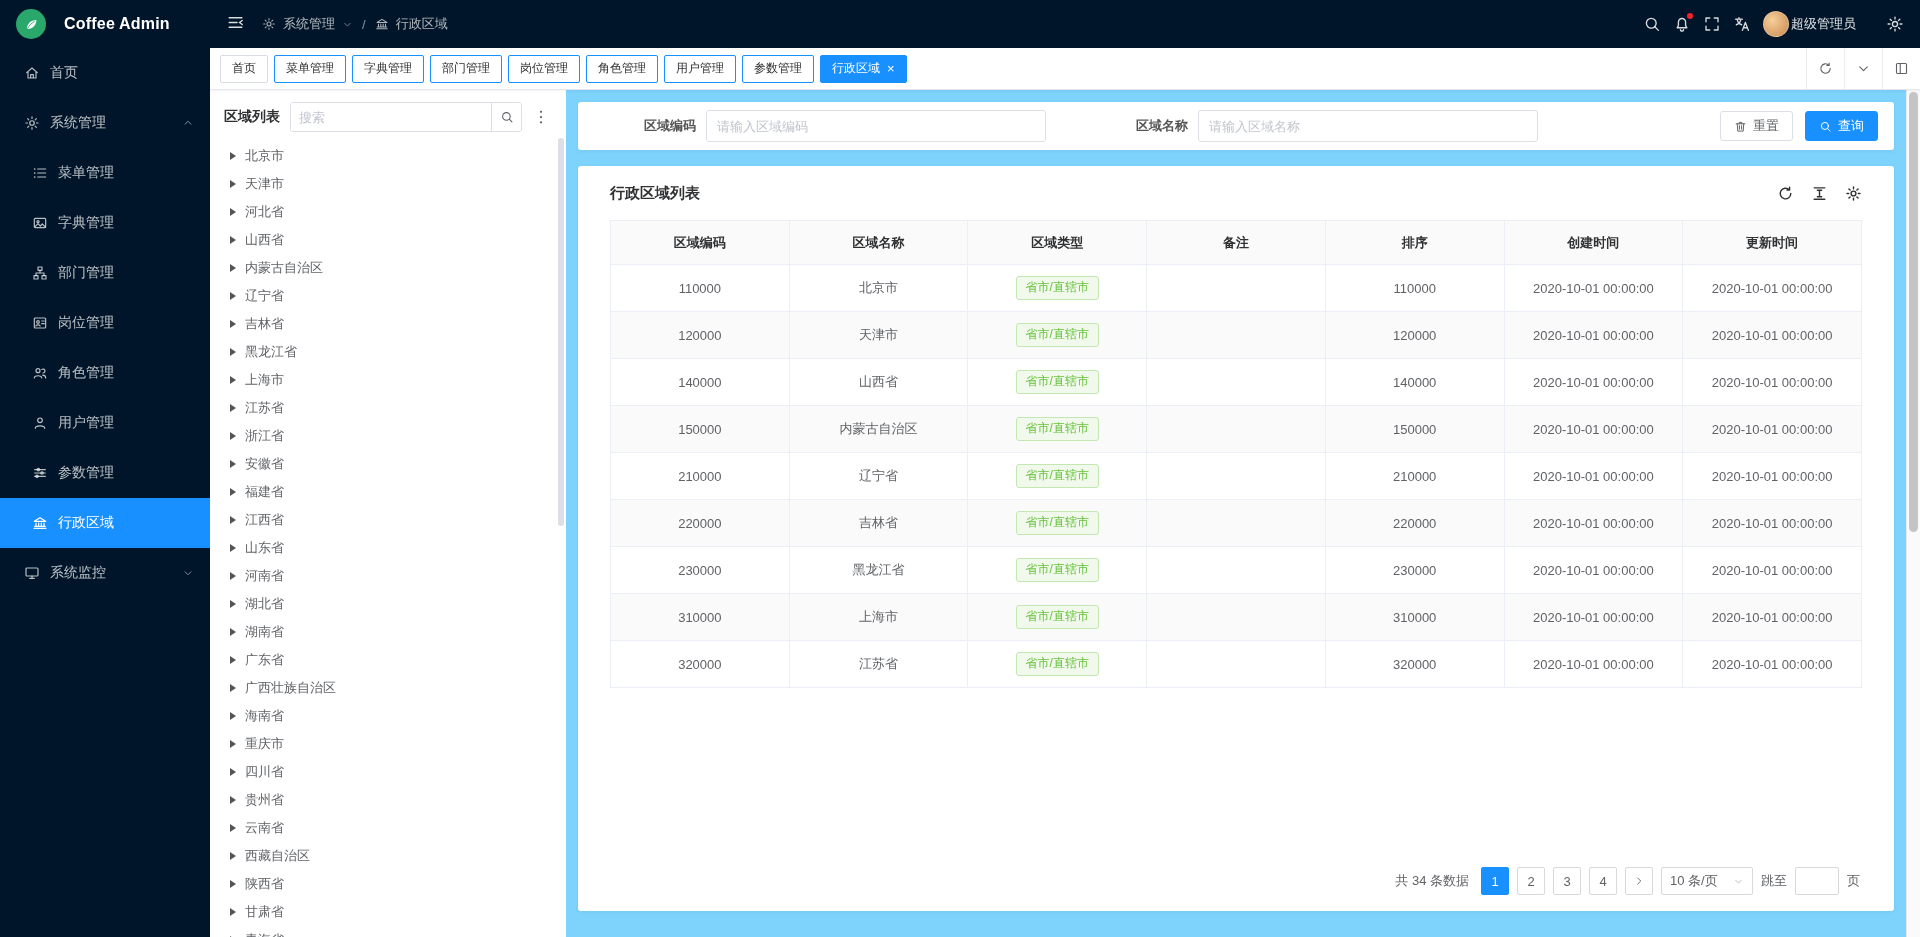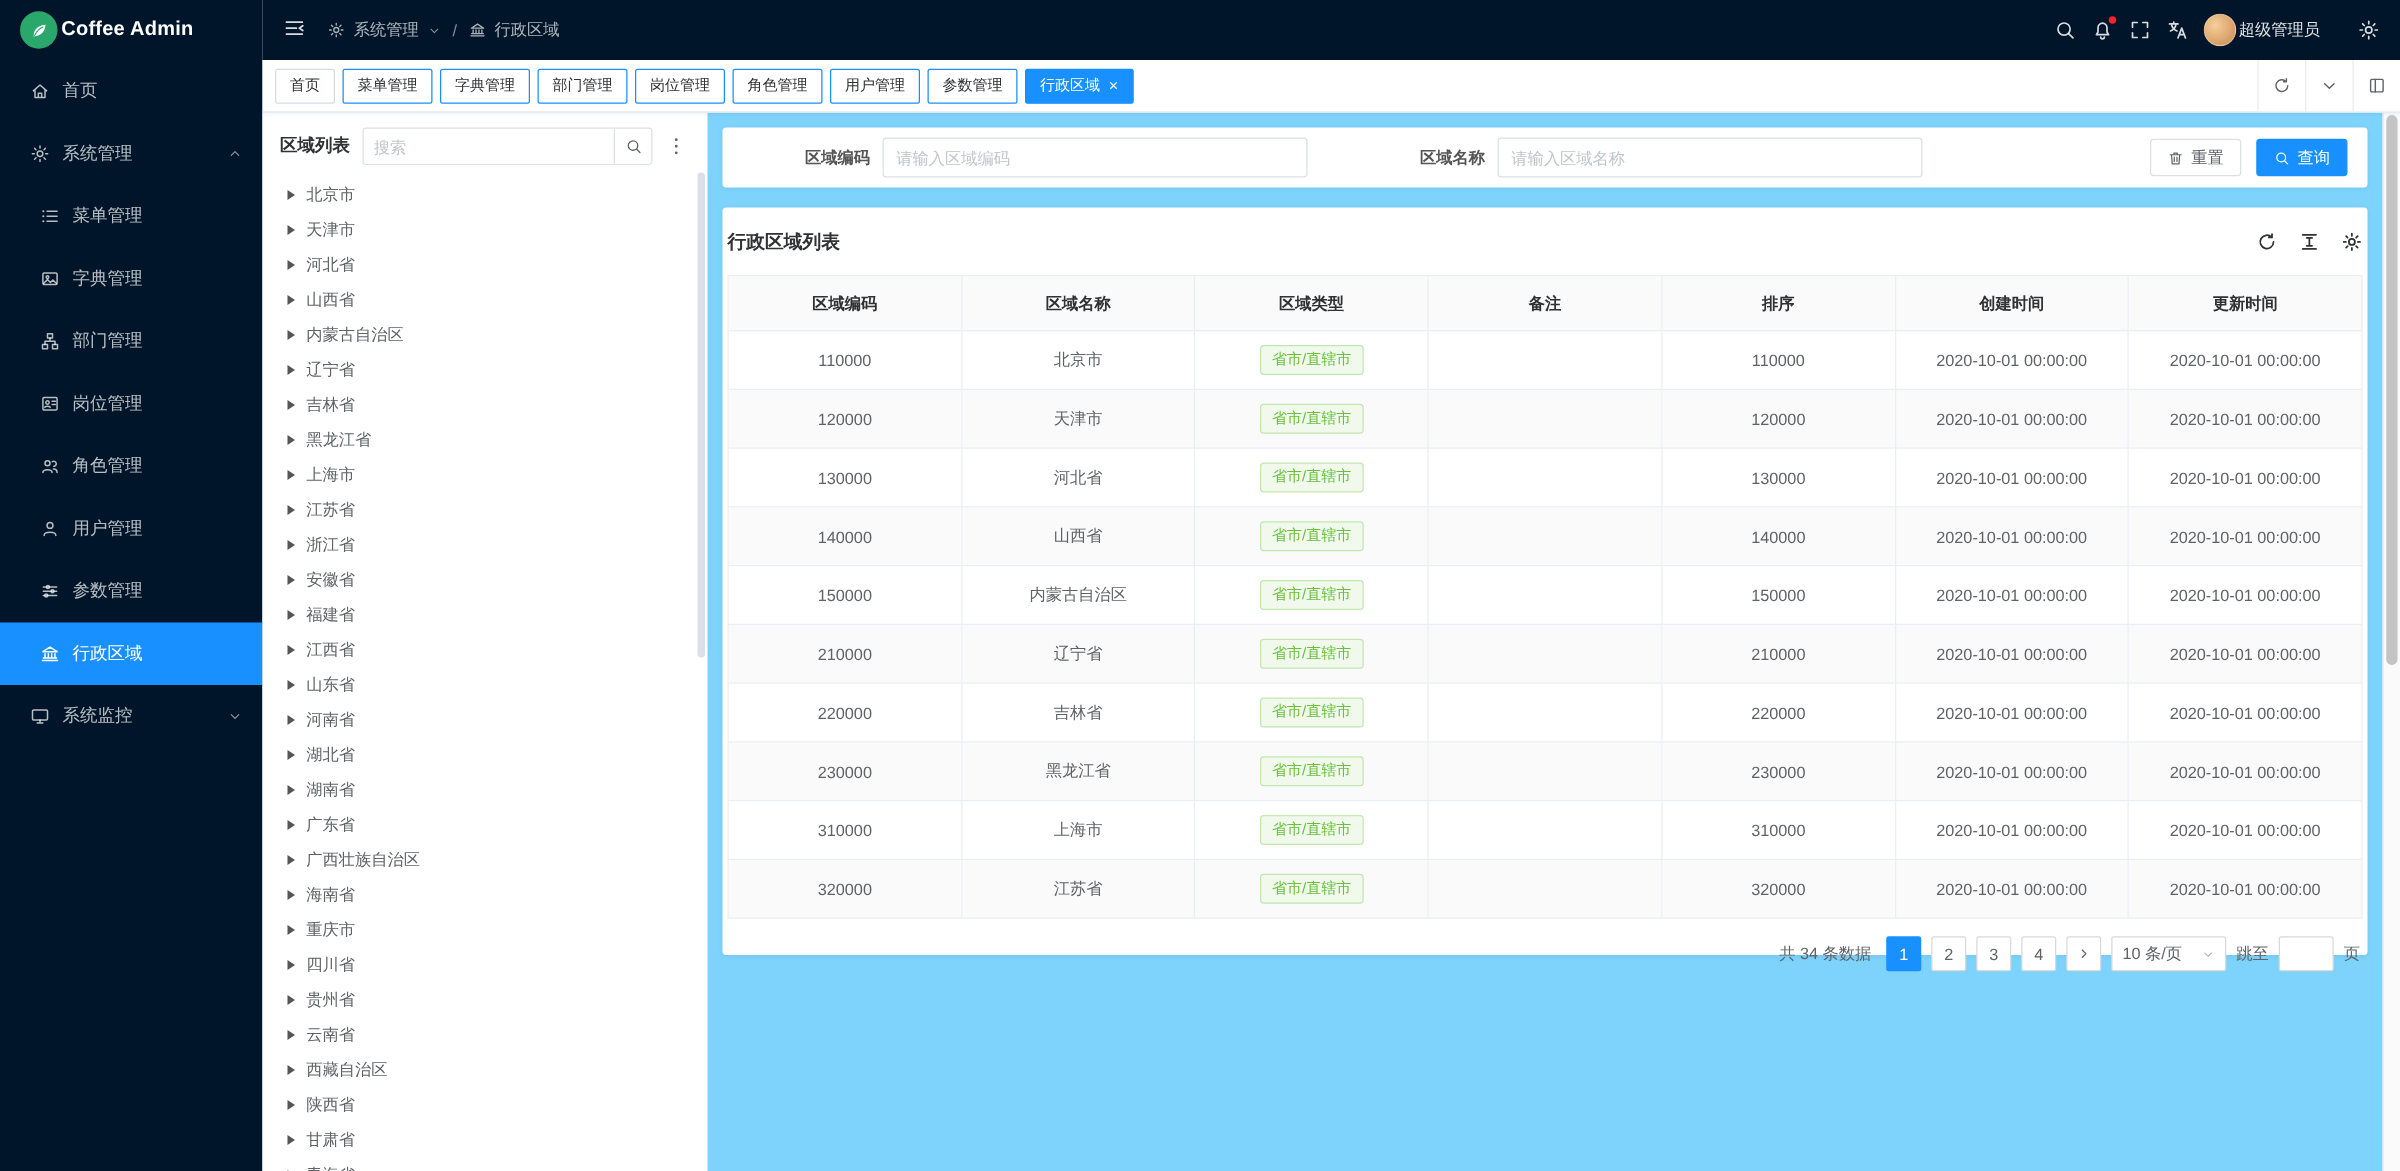--- a/index.html
+++ b/index.html
@@ -5,21 +5,21 @@
   *{box-sizing:border-box;margin:0;padding:0}
   html,body{width:1920px;height:937px;overflow:hidden;
     font-family:"Liberation Sans","DejaVu Sans",sans-serif;font-size:14px;color:#303133;background:#f0f2f5}
   .app{display:flex;width:100%;height:100%}
 
   
   .ic{fill:none;stroke:currentColor;stroke-width:1.8;stroke-linecap:round;stroke-linejoin:round;width:16px;height:16px;flex-shrink:0}
 
   
   .sidebar{width:210px;background:#001529;flex-shrink:0;display:flex;flex-direction:column;color:rgba(255,255,255,.72)}
-  .logo{height:48px;display:flex;align-items:center;gap:3px;padding-left:16px;flex-shrink:0}
+  .logo{height:48px;display:flex;align-items:center;gap:18px;padding-left:16px;flex-shrink:0}
   .logo-icon{width:30px;height:30px;border-radius:50%;background:#2aa86b;display:flex;align-items:center;justify-content:center;color:#fff}
   .logo-icon .ic{width:17px;height:17px}
   .logo-text{color:#fff;font-weight:bold;font-size:16px;letter-spacing:.2px}
   .menu{flex:1;overflow:hidden}
   .menu-item{height:50px;display:flex;align-items:center;gap:10px;padding:0 16px 0 24px;font-size:14px;cursor:pointer;white-space:nowrap}
   .menu-item.sub{padding-left:32px}
   .menu-item.active{background:#1890ff;color:#fff}
   .menu-item .chev{margin-left:auto;width:12px;height:12px;opacity:.8}
 
   
@@ -77,21 +77,21 @@
   .field{display:flex;align-items:center;gap:10px}
   .field label{font-size:13px;font-weight:bold;color:#555;white-space:nowrap}
   .text-input{width:340px;height:32px;border:1px solid #dcdfe6;border-radius:3px;padding:0 10px;font-size:13px;color:#606266;outline:none;background:#fff}
   input::placeholder{color:#c0c4cc}
   .field + .field{margin-left:90px}
   .form-actions{margin-left:auto;display:flex;align-items:center;gap:12px}
   .btn{height:30px;padding:0 13px;border-radius:3px;font-size:13px;display:inline-flex;align-items:center;gap:6px;cursor:pointer;border:1px solid #dcdfe6;background:#fff;color:#606266}
   .btn .ic{width:13px;height:13px}
   .btn-primary{background:#1890ff;border-color:#1890ff;color:#fff}
 
-  .table-card{background:#fff;border-radius:3px;margin-top:16px;height:598px;display:flex;flex-direction:column;box-shadow:0 1px 4px rgba(0,0,0,.05);padding:0 4px;flex-shrink:0}
+  .table-card{background:#fff;border-radius:3px;margin-top:16px;height:745px;display:flex;flex-direction:column;box-shadow:0 1px 4px rgba(0,0,0,.05);padding:0 32px;flex-shrink:0}
   .table-head{height:54px;display:flex;align-items:center;flex-shrink:0}
   .table-title{font-size:15px;font-weight:bold;color:#303133}
   .table-tools{margin-left:auto;display:flex;align-items:center;gap:17px;color:#303133}
   .tool-btn{width:17px;height:17px;cursor:pointer}
   .tool-btn .ic{width:17px;height:17px;stroke-width:2}
 
   table{width:100%;border-collapse:collapse;table-layout:fixed}
   th{background:#fafafa;height:44px;font-size:13px;font-weight:bold;color:#303133;border:1px solid #ebeef5;text-align:center}
   td{height:47px;text-align:center;font-size:13px;color:#606266;border:1px solid #ebeef5;overflow:hidden;white-space:nowrap}
   tbody tr:nth-child(even){background:#fafafa}
@@ -626,29 +626,20 @@
                 <tr>
                   <td>120000</td>
                   <td>天津市</td>
                   <td><span class="tag">省市/直辖市</span></td>
                   <td></td>
                   <td>120000</td>
                   <td>2020-10-01 00:00:00</td>
                   <td>2020-10-01 00:00:00</td>
                 </tr>
 
-                <tr>
-                  <td>130000</td>
-                  <td>河北省</td>
-                  <td><span class="tag">省市/直辖市</span></td>
-                  <td></td>
-                  <td>130000</td>
-                  <td>2020-10-01 00:00:00</td>
-                  <td>2020-10-01 00:00:00</td>
-                </tr>
 
                 <tr>
                   <td>140000</td>
                   <td>山西省</td>
                   <td><span class="tag">省市/直辖市</span></td>
                   <td></td>
                   <td>140000</td>
                   <td>2020-10-01 00:00:00</td>
                   <td>2020-10-01 00:00:00</td>
                 </tr>

